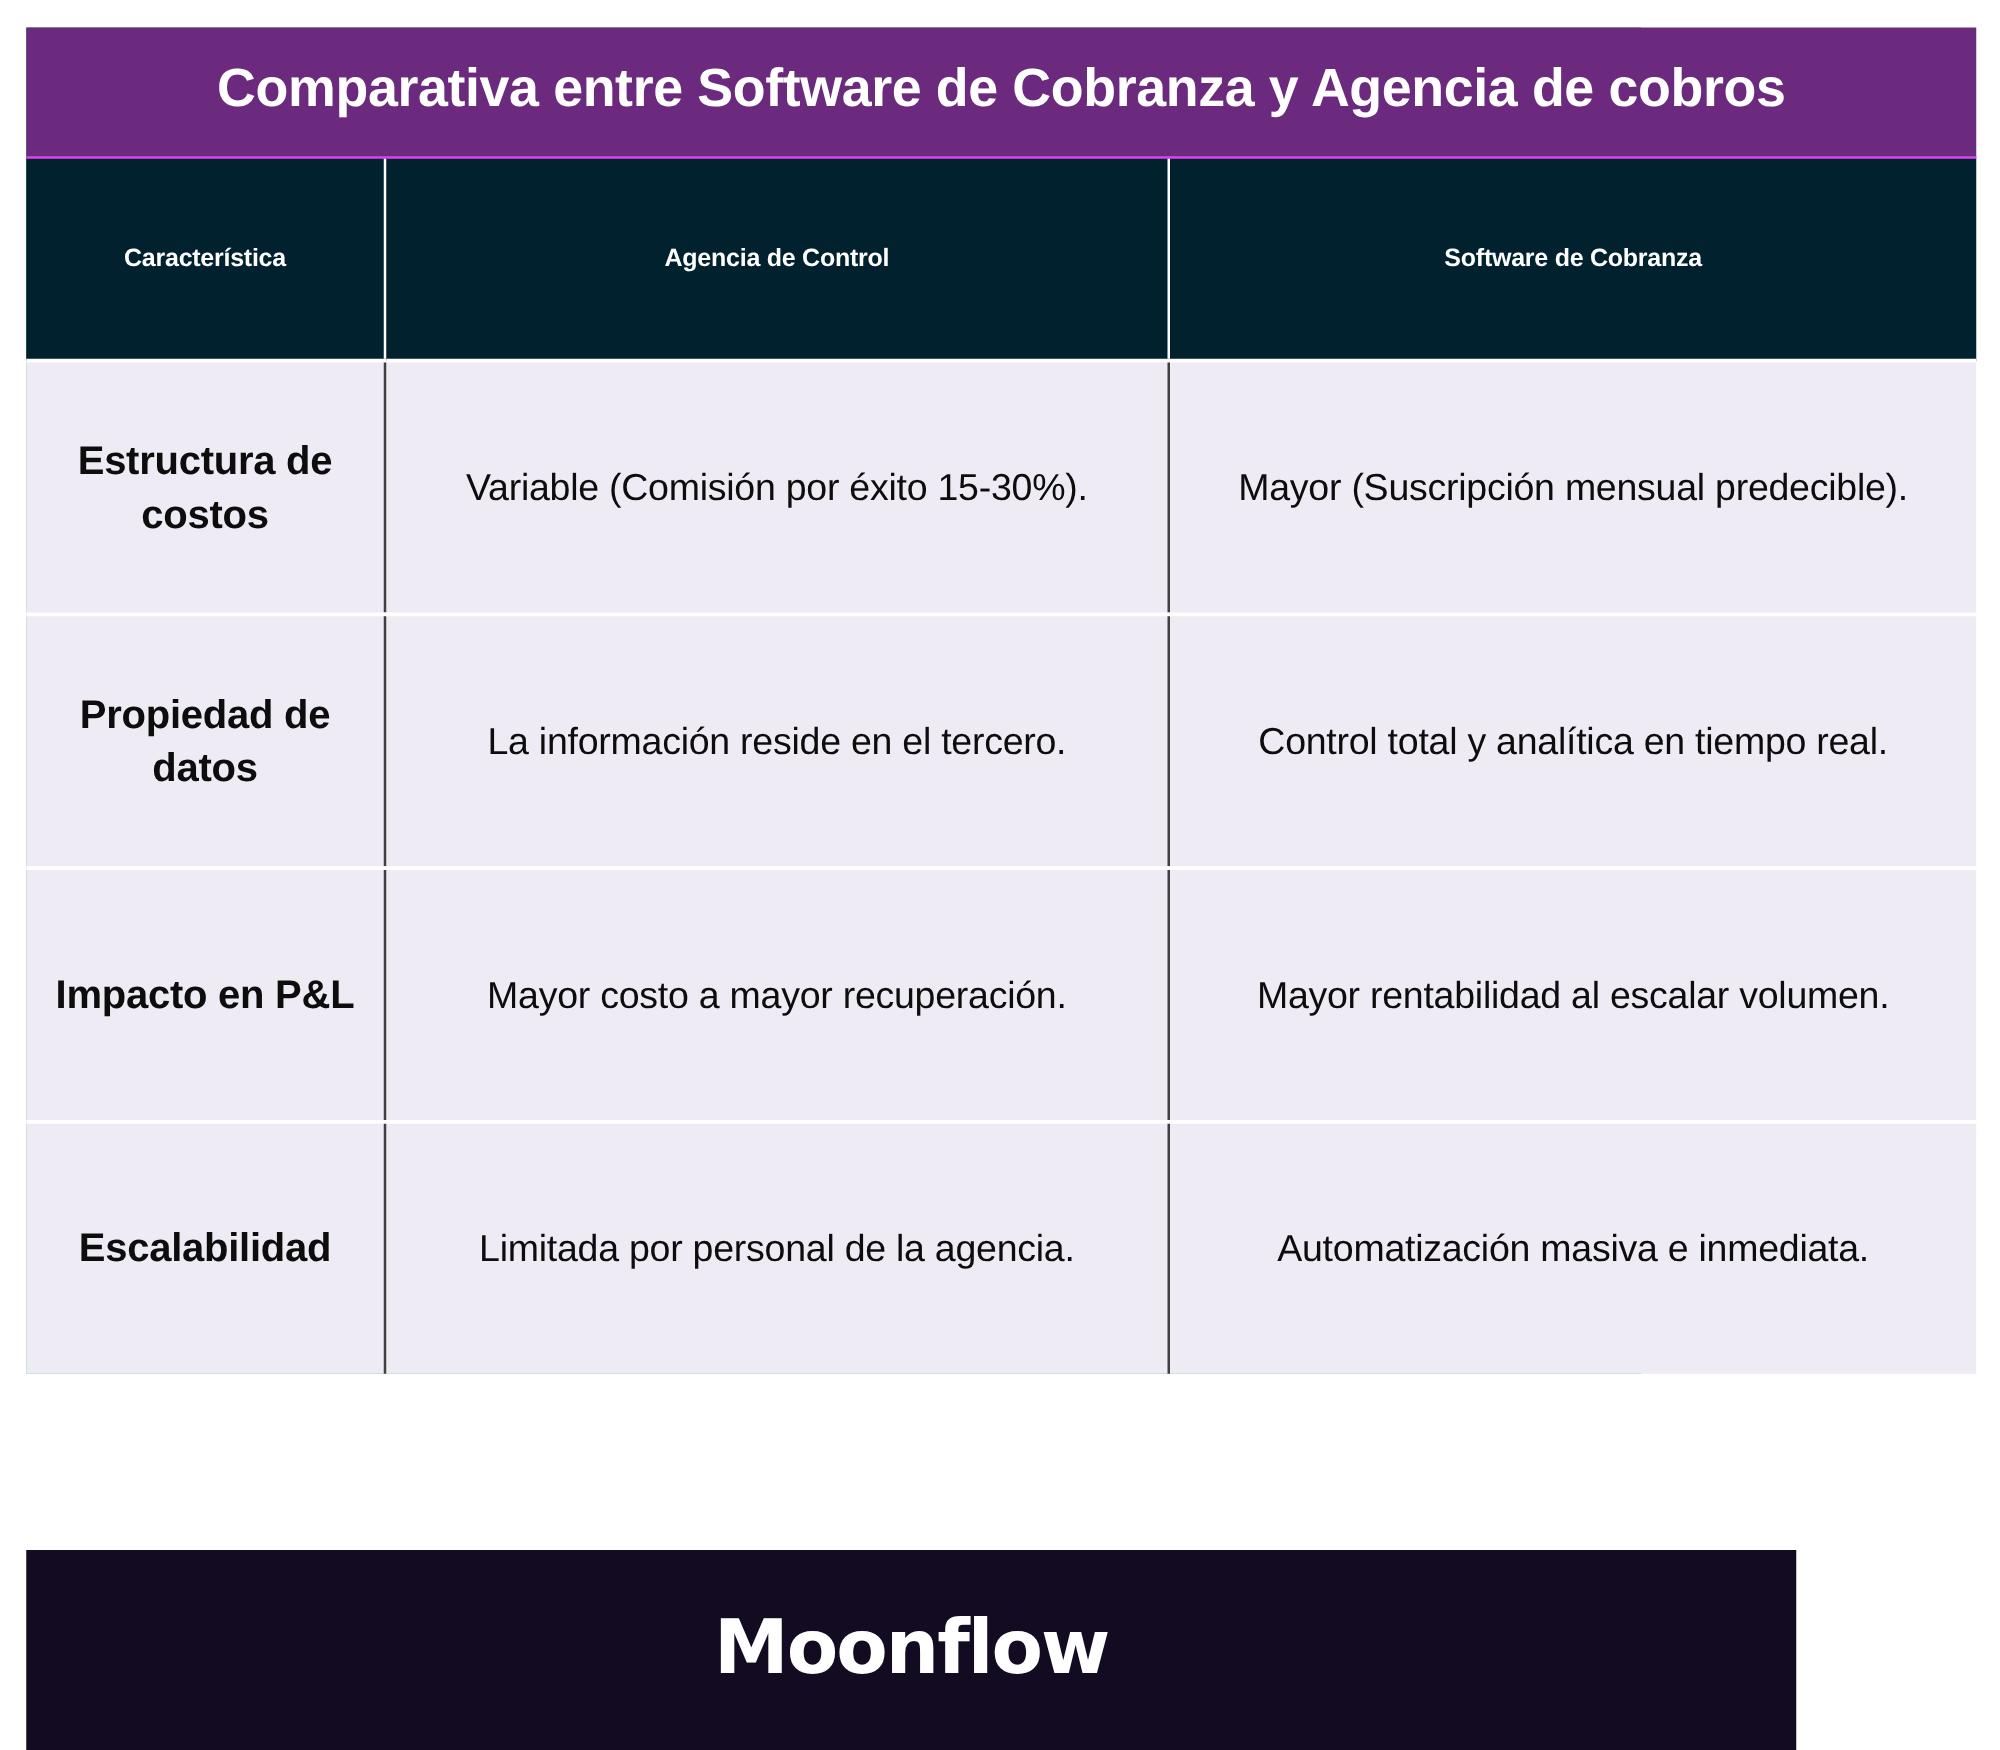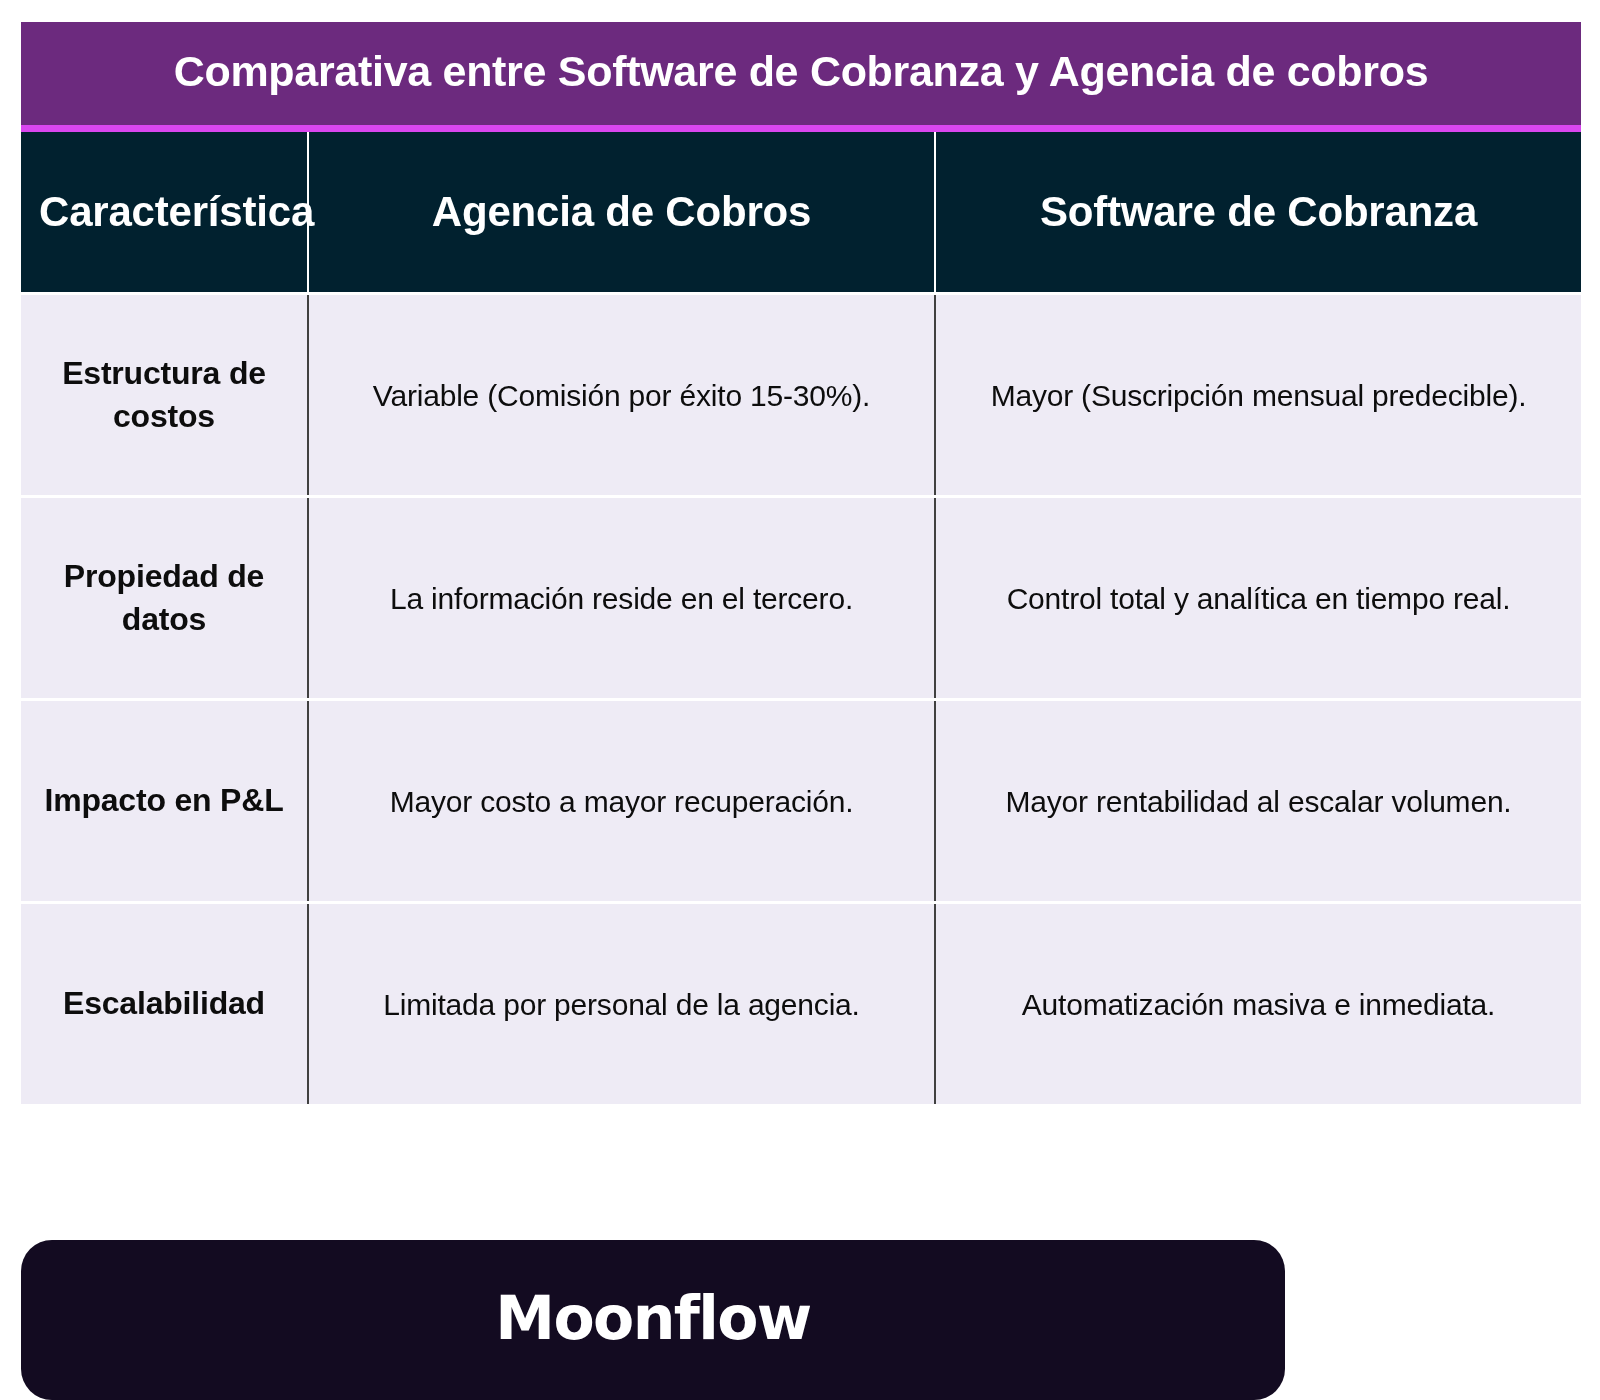--- a/index.html
+++ b/index.html
@@ -50,28 +50,28 @@
     letter-spacing: -0.3px;
     padding: 22px 60px 26px 60px;
     border: none;
   }
 
   
   .col-head {
     background: #01212F;
     color: #ffffff;
     text-align: center;
-    font-size: 42px;
+    font-size: 20px;
     font-weight: 700;
     letter-spacing: -0.2px;
     height: 140px;
     vertical-align: middle;
     padding: 10px 18px;
     border-left: 2px solid #ffffff;
-    border-top: 7px solid #d946ef;
+    border-top: 2px solid #d946ef;
   }
   .col-head:first-child {
     border-left: none;
   }
 
   
   .cmp-table tbody td {
     background: #EEEBF5;
     vertical-align: middle;
     text-align: center;
@@ -103,27 +103,26 @@
   
   col.c-feature { width: 287px; }
   col.c-agency  { width: 627px; }
   col.c-software{ width: 646px; }
 
   
   .brand-bar {
     position: absolute;
     left: 21px;
     top: 1240px;
-    width: 1264px;
+    width: 1416px;
     height: 160px;
     background: #130B21;
     display: flex;
     align-items: center;
     justify-content: center;
-    border-radius: 31px;
   }
   .brand-logo {
     color: #ffffff;
     font-family: "DejaVu Sans", "Liberation Sans", sans-serif;
     font-size: 60px;
     font-weight: 700;
     letter-spacing: -1.6px;
     line-height: 1;
     margin-top: -4px;
   }
@@ -140,21 +139,21 @@
         <col class="c-agency">
         <col class="c-software">
       </colgroup>
 
       <thead>
         <tr>
           <th class="title-cell" colspan="3">Comparativa entre Software de Cobranza y Agencia de cobros</th>
         </tr>
         <tr>
           <th class="col-head">Característica</th>
-          <th class="col-head">Agencia de Cobros</th>
+          <th class="col-head">Agencia de Control</th>
           <th class="col-head">Software de Cobranza</th>
         </tr>
       </thead>
 
       <tbody>
         <tr>
           <td class="feature">Estructura de costos</td>
           <td class="value">Variable (Comisión por éxito 15-30%).</td>
           <td class="value">Mayor (Suscripción mensual predecible).</td>
         </tr>

